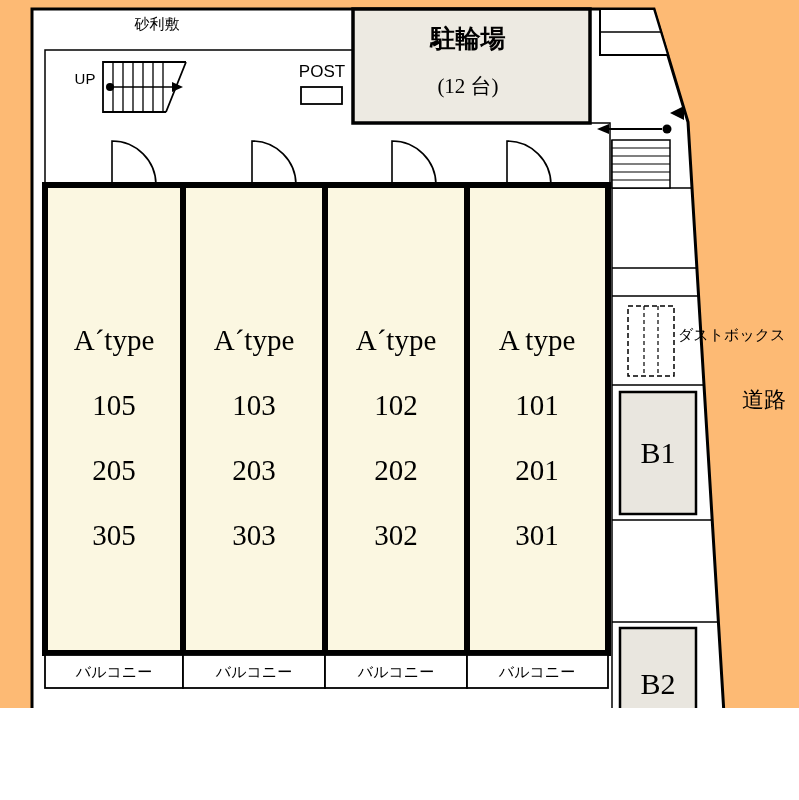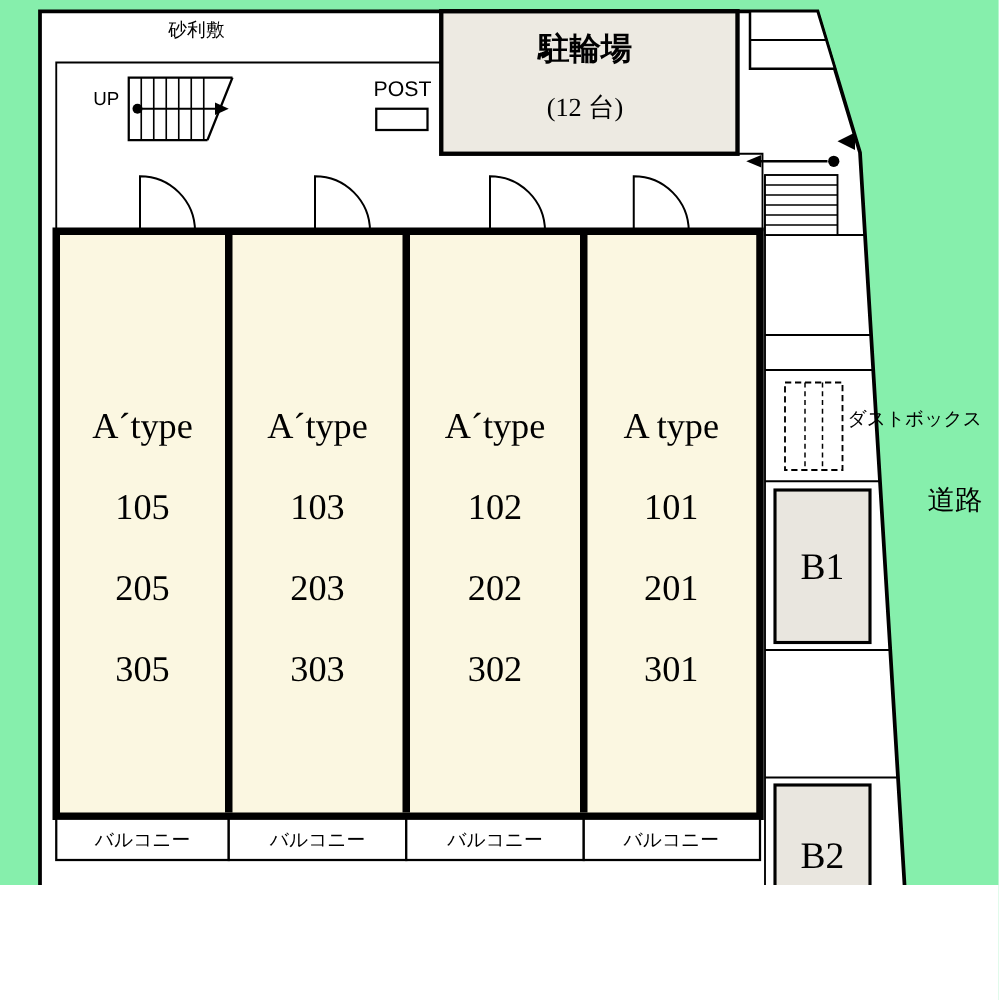--- a/index.html
+++ b/index.html
@@ -1,16 +1,16 @@
 <!DOCTYPE html>
 <html><head>
 <meta charset="utf-8">
 <style>
   html,body { margin:0; padding:0; background:#ffffff; }
-  .stage { width:799px; height:708px; position:relative; background:#86efac; overflow:hidden; }
+  .stage { width:799px; height:708px; position:relative; background:#fdba74; overflow:hidden; }
   svg { display:block; }
   text { fill:#000000; }
   .serif { font-family:"Liberation Serif","DejaVu Serif",serif; }
   .sans  { font-family:"Liberation Sans","DejaVu Sans",sans-serif; }
 </style>
 </head>
 <body>
 
 <div class="stage">
 <svg width="799" height="800" viewBox="0 0 799 800">

